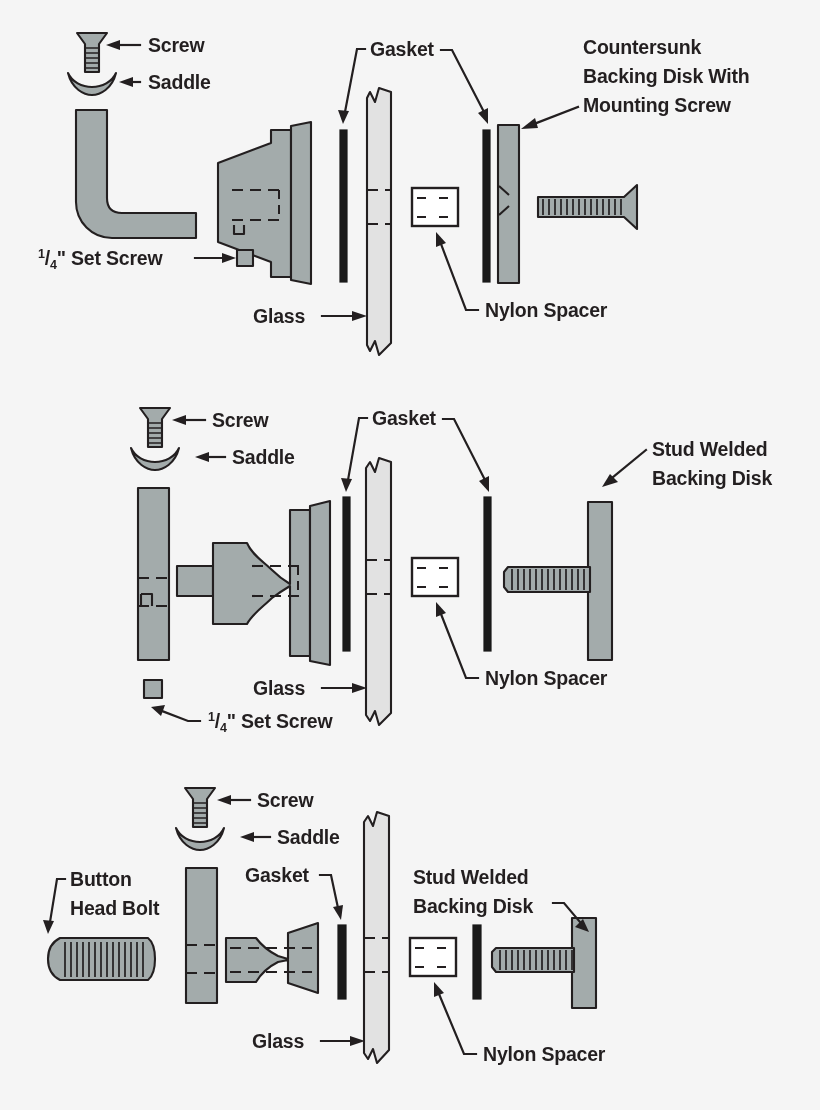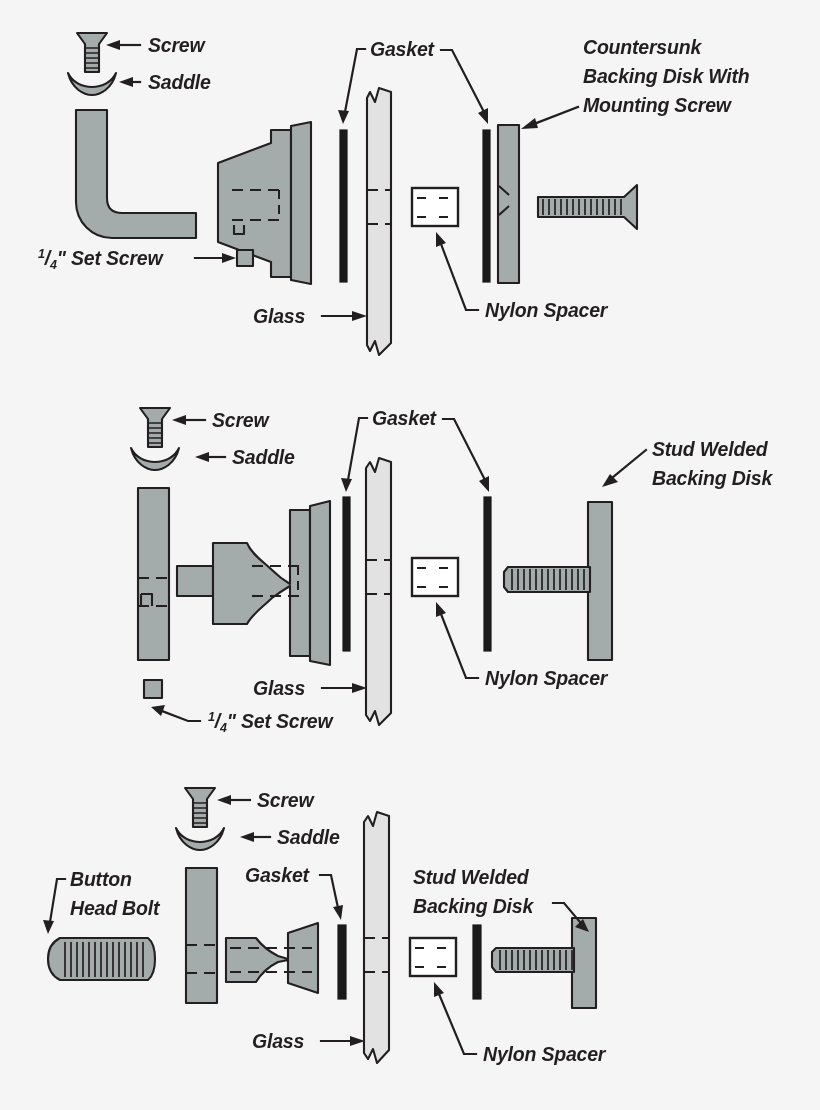--- a/index.html
+++ b/index.html
@@ -2,21 +2,21 @@
 <html><head>
 <meta charset="utf-8">
 <style>
   html,body{margin:0;padding:0;}
   body{
     width:820px;height:1110px;
     background:#f5f5f5;
     font-family:"Liberation Sans", sans-serif;
     overflow:hidden;
   }
-  #stage{position:relative;width:820px;height:1110px;background:#f5f5f5;font-style:italic;}
+  #stage{position:relative;width:820px;height:1110px;background:#f5f5f5;}
   svg.diagram{display:block;position:absolute;left:0;top:0;}
   .lbl{
     font-family:"Liberation Sans", sans-serif;
     font-size:19.5px;
     font-weight:700;
     fill:#231f20;
     letter-spacing:-0.2px;
   }
   .lbl-sup{font-size:12.5px;font-weight:700;fill:#231f20;}
   .lbl-sub{font-size:12.5px;font-weight:700;fill:#231f20;}

